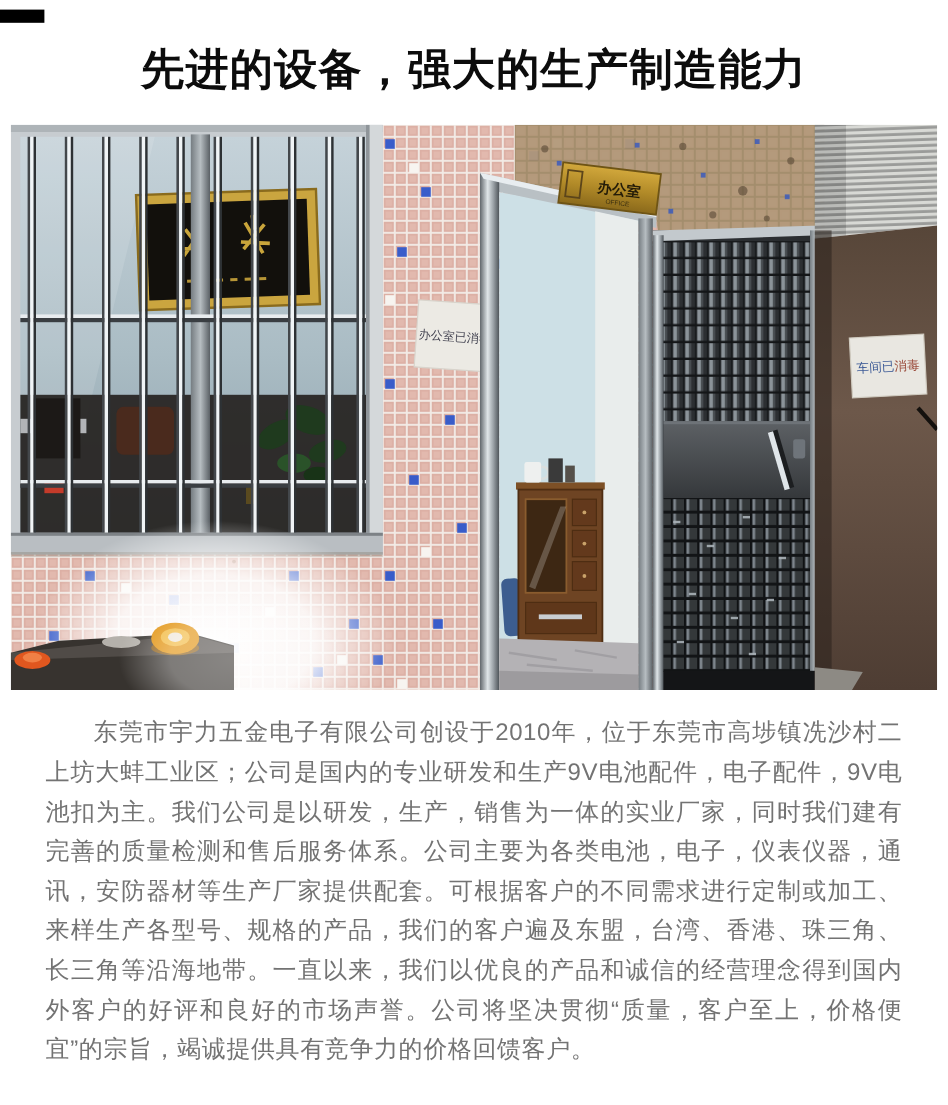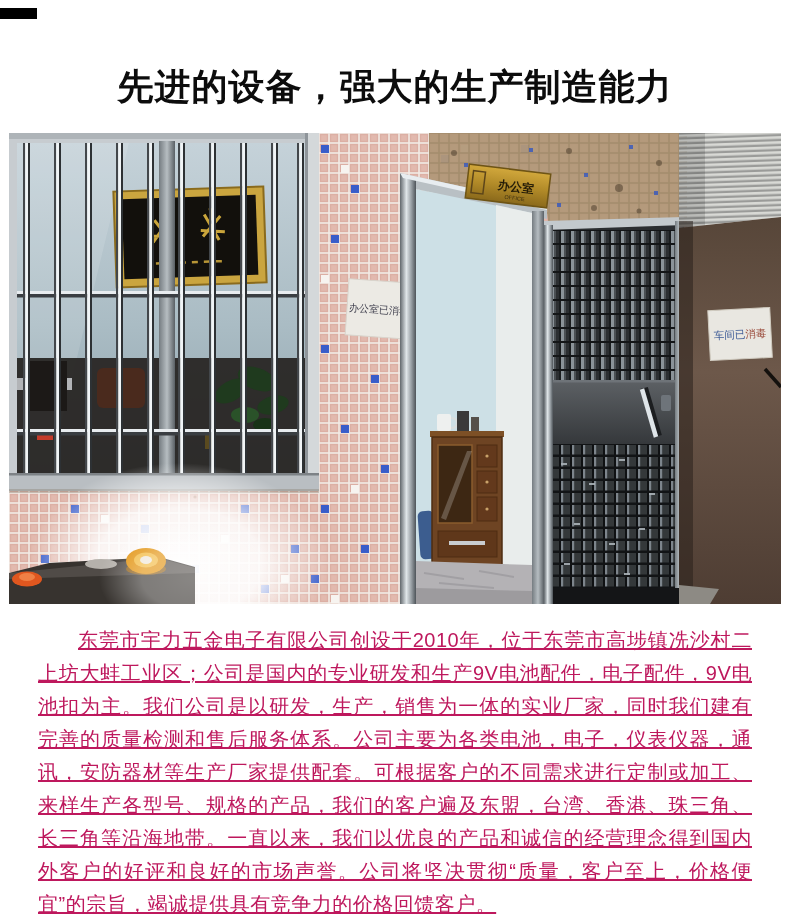--- a/index.html
+++ b/index.html
@@ -1,34 +1,34 @@
 <!DOCTYPE html>
 <html><head>
 <meta charset="utf-8">
 <style>
   html,body { margin:0; padding:0; }
   body {
     width:790px; height:921px; background:#ffffff; position:relative; overflow:hidden;
     font-family:"Liberation Sans","DejaVu Sans",sans-serif;
   }
   .remnant { position:absolute; left:0; top:8px; width:37px; height:11px; background:#000; }
-  .header { text-align:center; padding-top:23px;margin-top:40px; }
+  .header { text-align:center; padding-top:34px; }
   .title {
     margin:0; font-size:36px; font-weight:700; color:#0c0c0c;
     letter-spacing:1px; line-height:1.35;
   }
   .subtitle-box {
     display:inline-block; margin-top:8px; border:1px solid #4a5cd6;
     padding:3px 13px; font-size:11px; color:#9b9b9b; letter-spacing:0.6px;
     font-weight:400;
   }
   .photo-wrap { margin:21px 9px 0 9px; width:772px; height:471px; line-height:0; }
   .about {
-    margin:20px 38px 0 38px; font-size:20px; line-height:33px; color:#be185d;
-    text-align:justify; text-indent:2em; letter-spacing:0.5px;text-decoration:underline;
+    margin:20px 38px 0 38px; font-size:20px; line-height:33px; color:#737373;
+    text-align:justify; text-indent:2em; letter-spacing:0.5px;
   }
 </style>
 </head>
 <body>
 
 <div class="remnant"></div>
 
 <div class="header">
   <h1 class="title">先进的设备，强大的生产制造能力</h1>
 </div>

